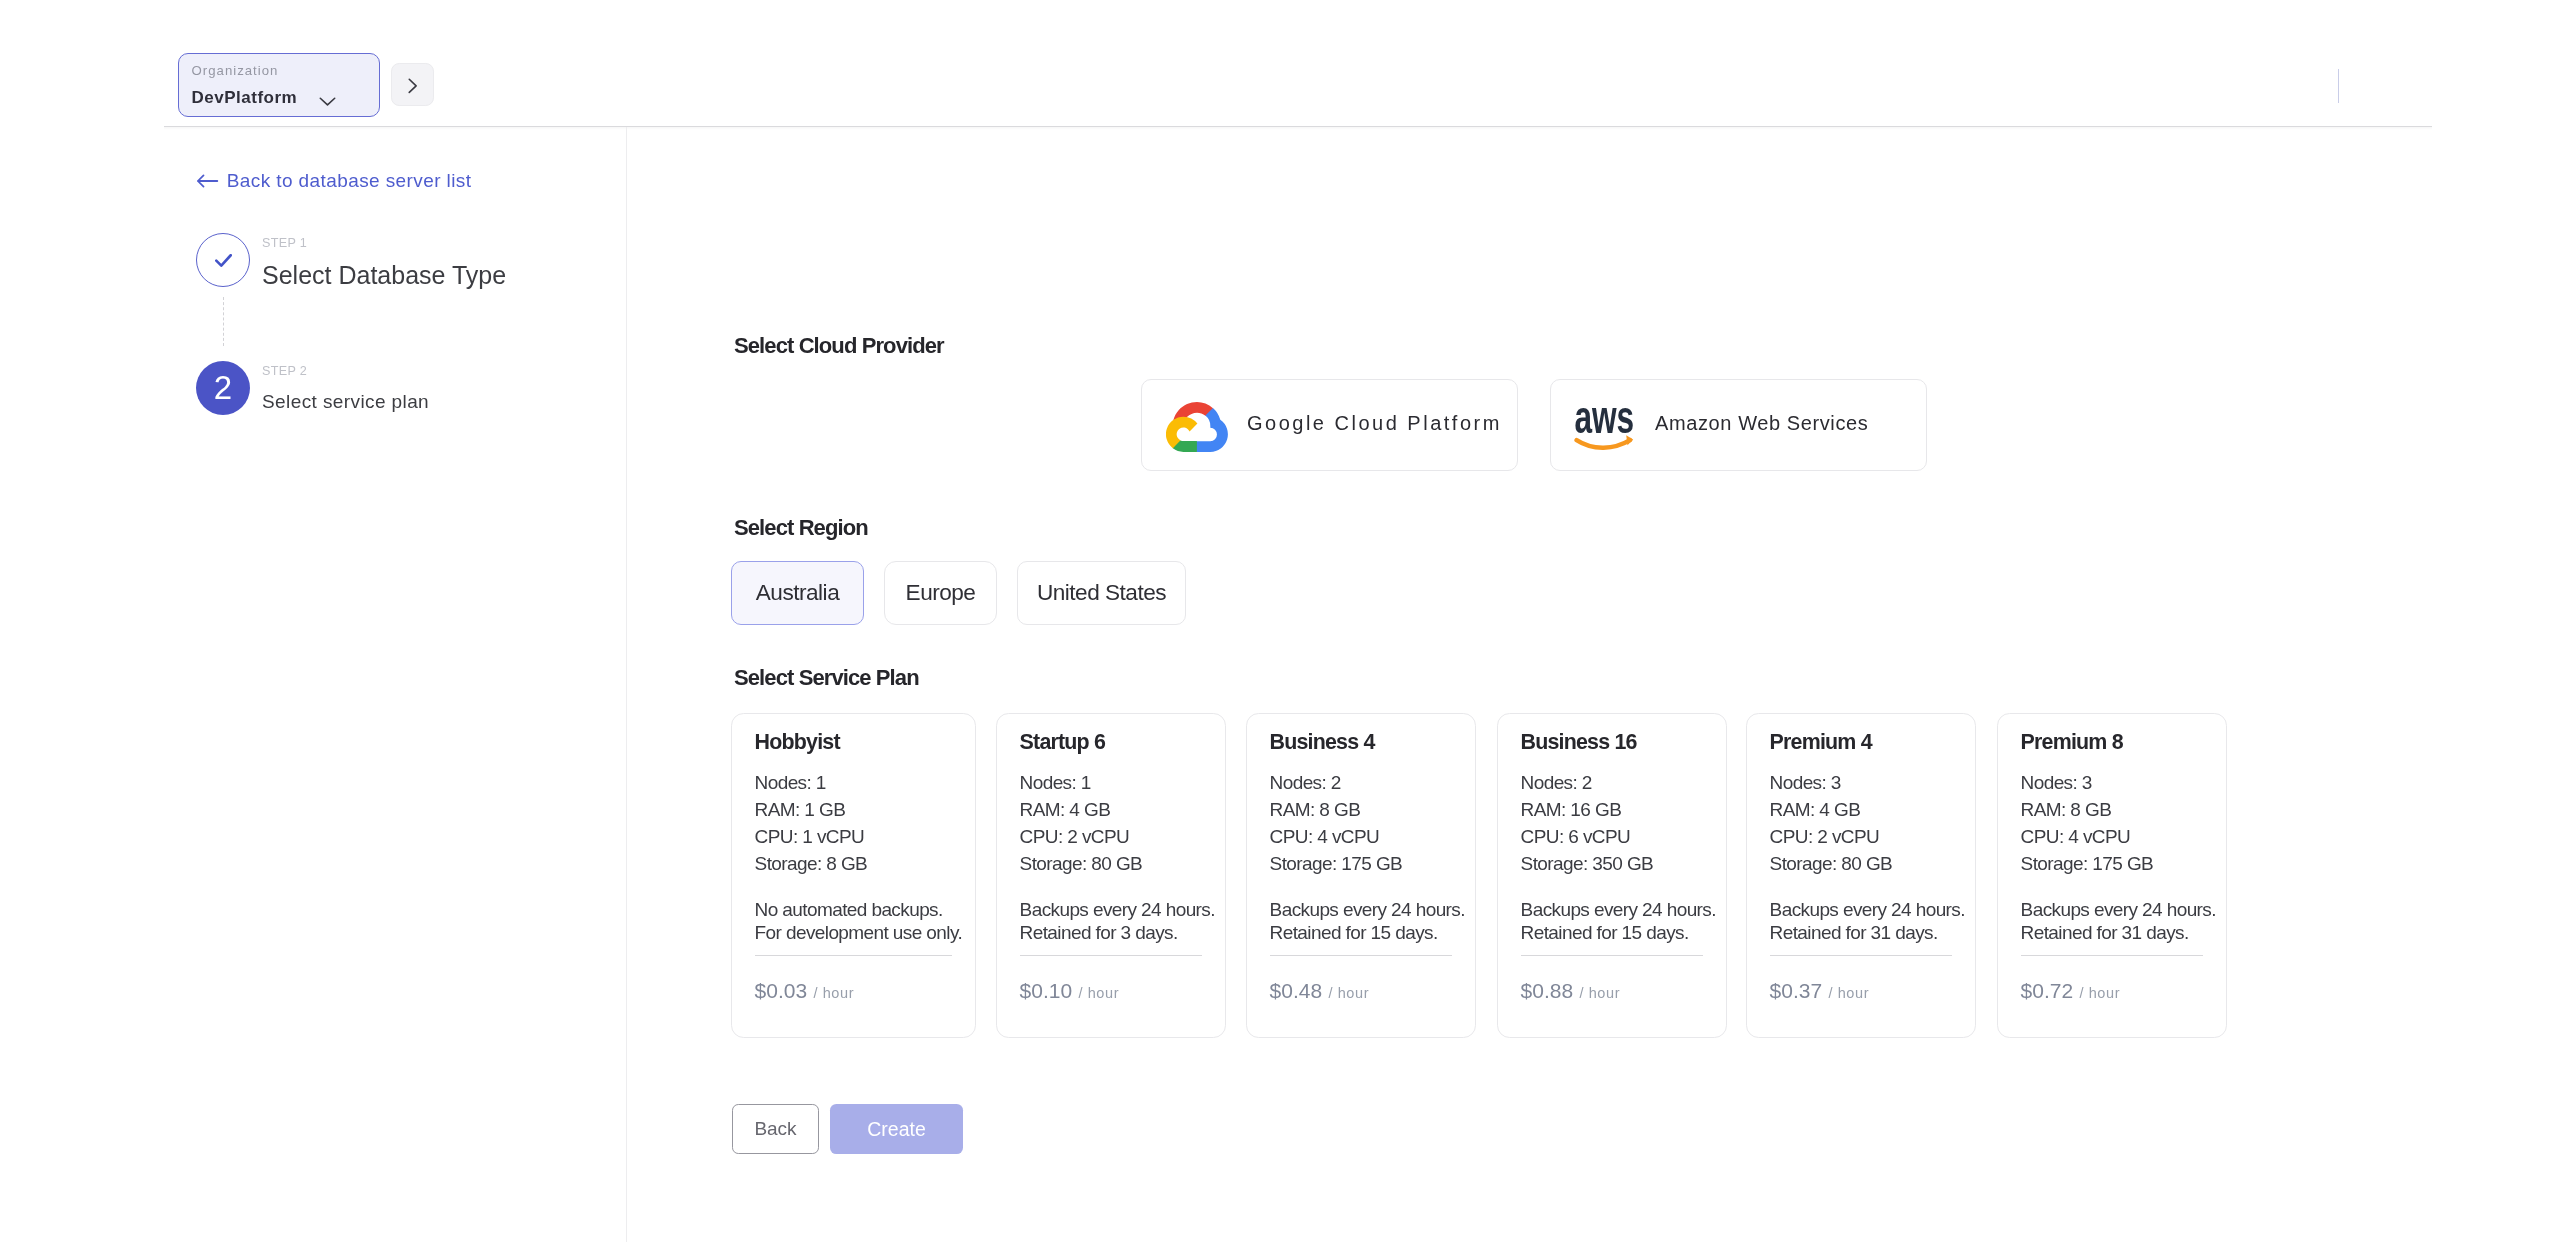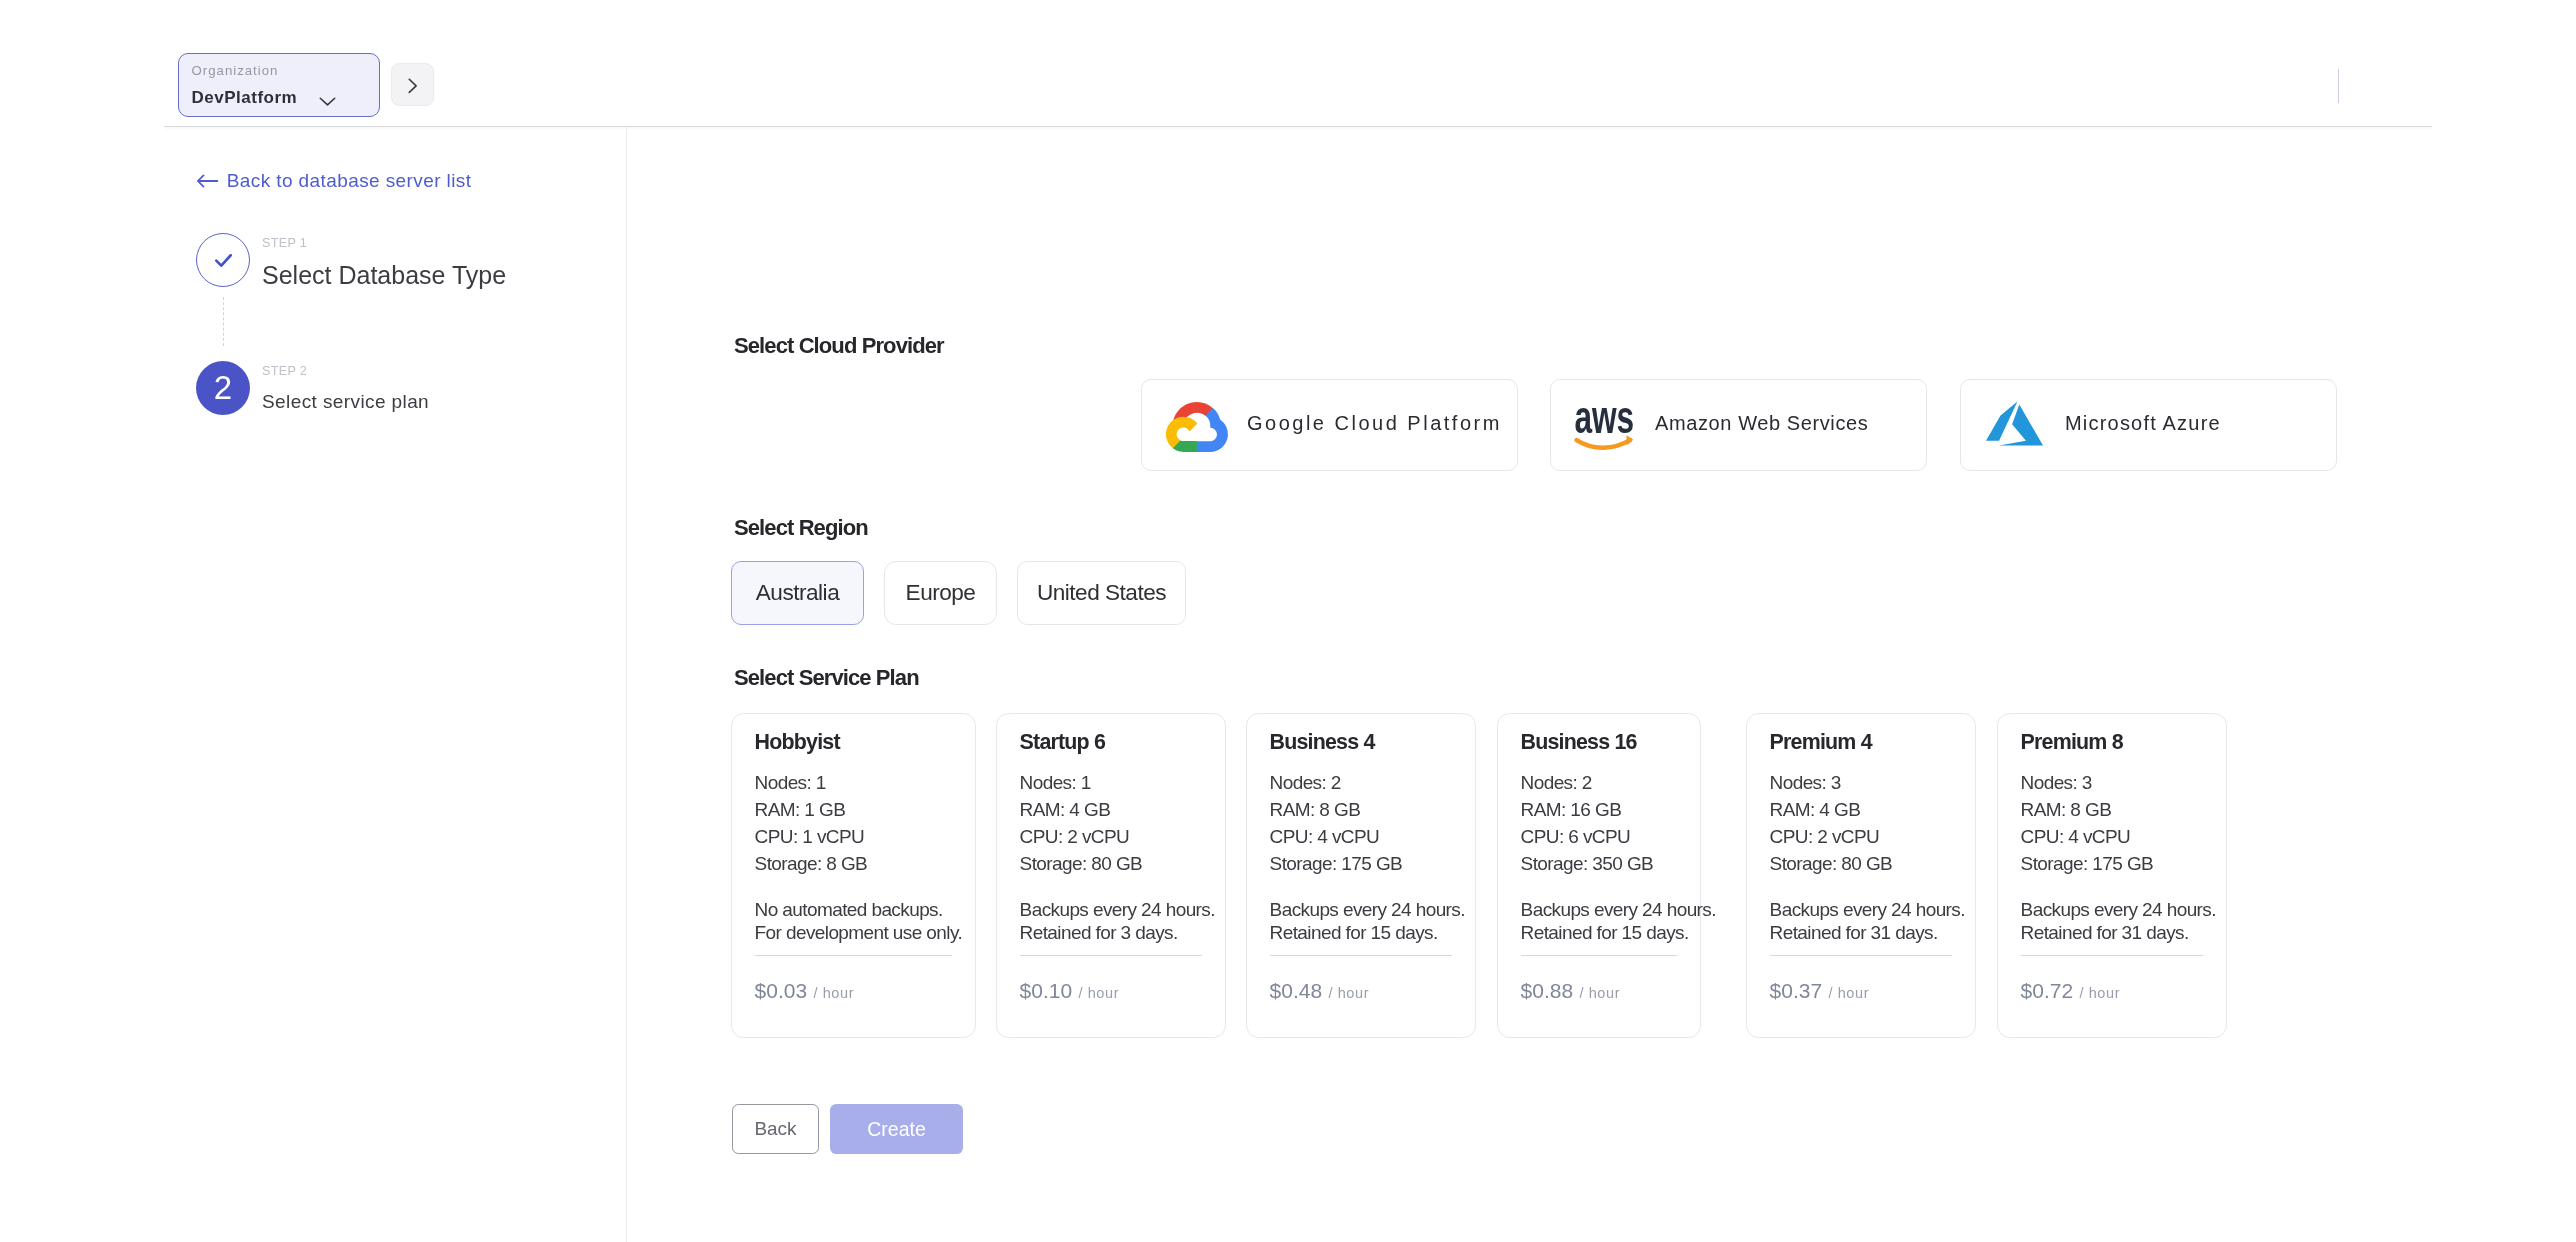--- a/index.html
+++ b/index.html
@@ -66,26 +66,20 @@
 
   <div class="abs" style="left:1550px; top:379px; width:377px; height:92px; border:1.3px solid #e7e7ea; border-radius:10px; background:#fff;">
     <svg style="position:absolute; left:22.6px; top:25px;" width="63" height="49" viewBox="0 0 100 78">
       <text x="48" y="45" font-size="74" font-weight="bold" fill="#252f3e" text-anchor="middle" textLength="95" lengthAdjust="spacingAndGlyphs" font-family="Liberation Sans, sans-serif">aws</text>
       <path d="M4 56 C30 73, 64 71, 89 56" fill="none" stroke="#f7981f" stroke-width="7.2" stroke-linecap="round"></path>
       <path d="M83 48 L94 55 L85 64 Z" fill="#f7981f"></path>
     </svg>
     <div style="position:absolute; left:104px; top:32px; font-size:20px; font-weight:500; color:#2b2b31; letter-spacing:0.6px;">Amazon Web Services</div>
   </div>
 
-  <div class="abs" style="left:1960px; top:379px; width:377px; height:92px; border:1.3px solid #e7e7ea; border-radius:10px; background:#fff;">
-    <svg style="position:absolute; left:25px; top:14.5px;" width="57" height="57" viewBox="0 0 24 24">
-        <path fill="#2196db" d="M5.483 21.3H24L14.025 4.013l-3.038 8.347 5.836 6.938L5.483 21.3zM13.23 2.7L6.105 8.677 0 19.253h5.505v.001L13.23 2.7z"></path>
-      </svg>
-    <div style="position:absolute; left:104px; top:32px; font-size:20px; font-weight:500; color:#2b2b31; letter-spacing:1.2px;">Microsoft Azure</div>
-  </div>
 
   <div class="abs" style="left:734px; top:516px; font-size:22px; font-weight:600; color:#26262b; line-height:23px; letter-spacing:-0.9px;">Select Region</div>
 
   <div class="abs" style="left:731px; top:561px; width:133px; height:64px; border:1.9px solid #9aa1ea; border-radius:10px; background:#f6f6fd; display:flex; align-items:center; justify-content:center; font-size:22.6px; font-weight:500; letter-spacing:-0.5px; color:#2f2f35;">Australia</div>
   <div class="abs" style="left:884px; top:561px; width:113px; height:64px; border:1.3px solid #e7e7ea; border-radius:12px; background:#fff; display:flex; align-items:center; justify-content:center; font-size:22.6px; font-weight:500; letter-spacing:-0.5px; color:#2f2f35;">Europe</div>
   <div class="abs" style="left:1017px; top:561px; width:169px; height:64px; border:1.3px solid #e7e7ea; border-radius:10px; background:#fff; display:flex; align-items:center; justify-content:center; font-size:22.6px; font-weight:500; letter-spacing:-0.5px; color:#2f2f35;">United States</div>
 
   <div class="abs" style="left:734px; top:666px; font-size:22px; font-weight:600; color:#26262b; line-height:23px; letter-spacing:-0.9px;">Select Service Plan</div>
 
   <div class="plan abs" style="left:731px; width:245px;">
@@ -102,21 +96,21 @@
     <hr>
       <div class="price"><span class="p1">$0.10</span><span class="p2">/ hour</span></div>
   </div>
   <div class="plan abs" style="left:1246px; width:230px;">
     <div class="pt">Business 4</div>
     <div class="specs">Nodes: 2<br>RAM: 8 GB<br>CPU: 4 vCPU<br>Storage: 175 GB</div>
     <div class="desc">Backups every 24 hours.<br>Retained for 15 days.</div>
     <hr>
       <div class="price"><span class="p1">$0.48</span><span class="p2">/ hour</span></div>
   </div>
-  <div class="plan abs" style="left:1497px; width:204px;">
+  <div class="plan abs" style="left:1497px; width:230px;">
     <div class="pt">Business 16</div>
     <div class="specs">Nodes: 2<br>RAM: 16 GB<br>CPU: 6 vCPU<br>Storage: 350 GB</div>
     <div class="desc">Backups every 24 hours.<br>Retained for 15 days.</div>
     <hr>
       <div class="price"><span class="p1">$0.88</span><span class="p2">/ hour</span></div>
   </div>
   <div class="plan abs" style="left:1746px; width:230px;">
     <div class="pt">Premium 4</div>
     <div class="specs">Nodes: 3<br>RAM: 4 GB<br>CPU: 2 vCPU<br>Storage: 80 GB</div>
     <div class="desc">Backups every 24 hours.<br>Retained for 31 days.</div>

